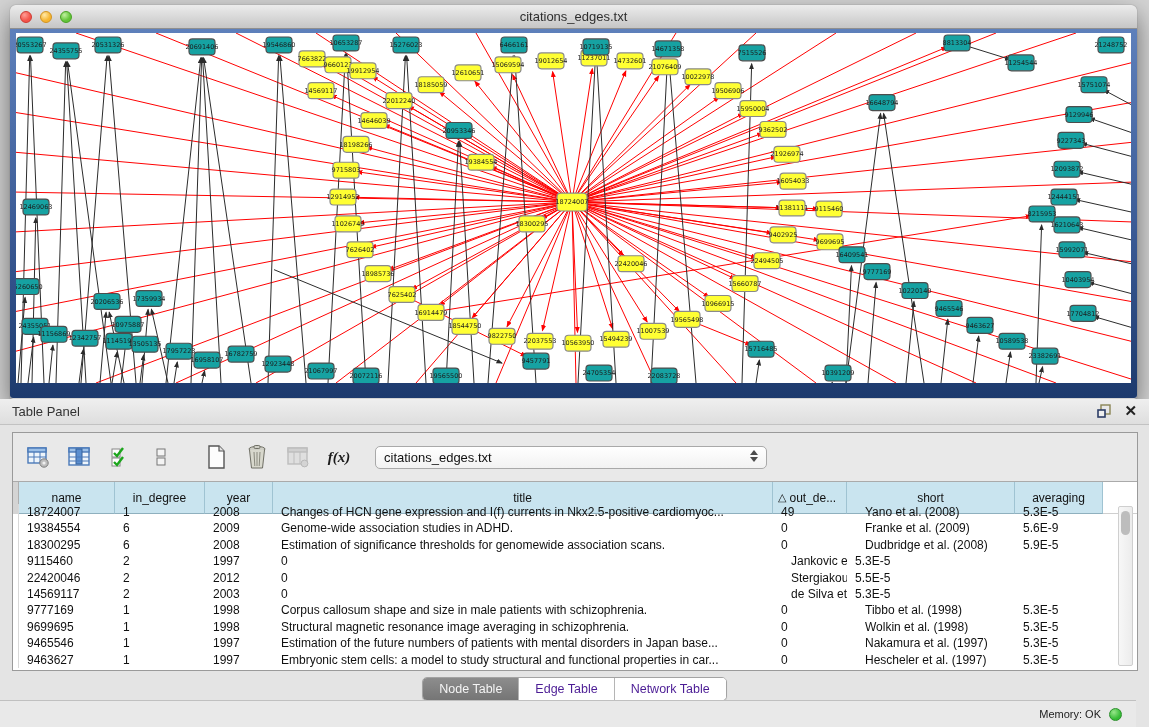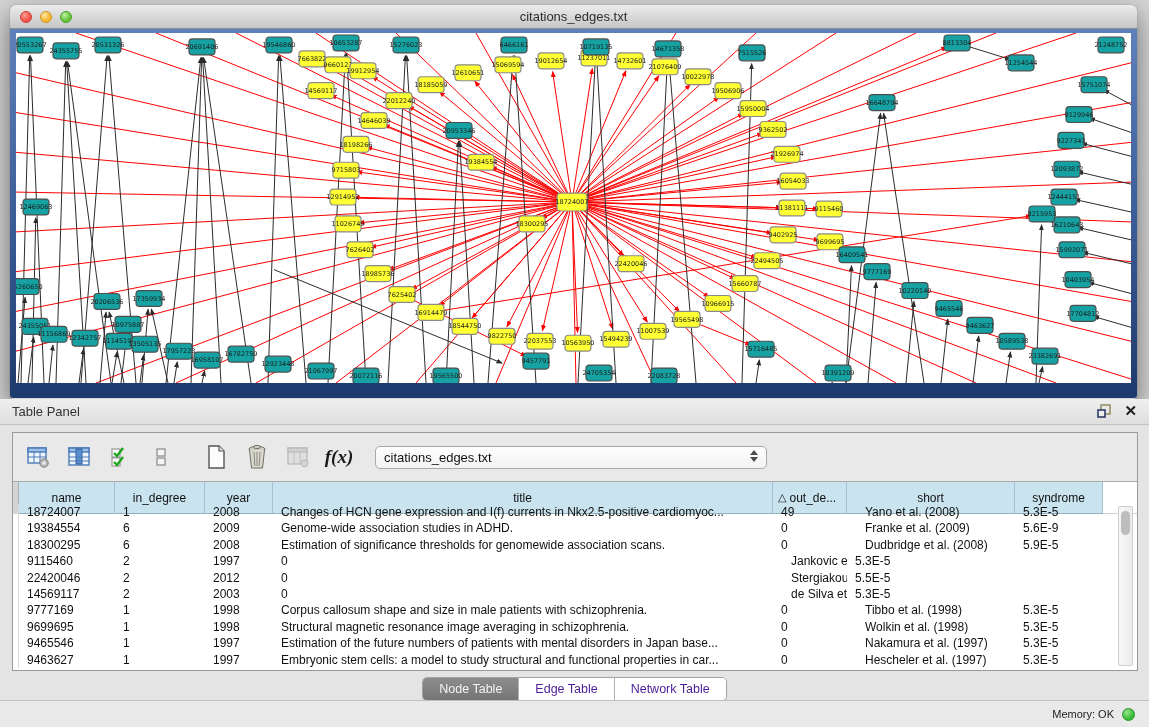--- a/index.html
+++ b/index.html
@@ -30,21 +30,21 @@
     border-bottom:1px solid #c2c2c2; position:relative; display:flex; align-items:center; }
   .panel-title { font-size:13px; color:#333; margin-left:12px; }
   .panel-hdr-icons { position:absolute; right:12px; top:4px; display:flex; gap:12px; align-items:center; }
   .float-icon svg { display:block; }
   .close-icon { font-size:15px; font-weight:bold; color:#222; line-height:16px; cursor:default; }
 
   .panel-box { position:absolute; left:12px; top:33px; width:1126px; height:239px;
     border:1px solid #9a9a9a; background:#e9e9e9; }
   .toolbar { height:48px; display:flex; align-items:center; padding:0 12px; gap:15px; }
   .tb-btn { width:26px; height:26px; display:flex; align-items:center; justify-content:center; }
-  .fx { font-family:"Liberation Serif", serif; font-style:italic; font-weight:bold; font-size:19px; color:#1a1a1a; }
+  .fx { font-family:"Liberation Serif", serif; font-style:italic; font-weight:bold; font-size:15px; color:#1a1a1a; }
   .combo { margin-left:8px; width:392px; height:23px; background:linear-gradient(#ffffff,#f2f2f2);
     border:1px solid #a9a9a9; border-radius:5px; display:flex; align-items:center;
     padding:0 8px; font-size:13px; color:#111; position:relative; }
   .combo-arrows { position:absolute; right:8px; top:3px; display:flex; flex-direction:column; gap:2px; }
   .combo-arrows i { display:block; width:0; height:0; border-left:4px solid transparent; border-right:4px solid transparent; }
   .combo-arrows .up { border-bottom:5px solid #4c4c4c; }
   .combo-arrows .dn { border-top:5px solid #4c4c4c; }
 
   .table-wrap { position:absolute; left:0; top:48px; right:0; bottom:0; background:#fff; border-top:1px solid #aaa; }
   .tbl-grid { display:grid; grid-template-columns:6px 96px 90px 68px 500px 74px 168px 88px 1fr; }
@@ -65,21 +65,21 @@
     background:linear-gradient(90deg,#f7f7f7,#ececec); border:1px solid #cfcfcf; border-radius:2px; }
   .vthumb { position:absolute; left:2px; top:4px; width:9px; height:24px; background:#bdbdbd; border-radius:5px; }
 
   .tabs-row { position:absolute; left:0; right:0; top:278px; display:flex; justify-content:center; }
   .seg { display:flex; border:1px solid #a3a3a3; border-radius:5px; overflow:hidden;
     background:#fff; box-shadow:0 1px 1px rgba(0,0,0,.15); }
   .seg-btn { font-size:12.5px; padding:4px 16px; color:#4c1d95; background:#fff; border-right:1px solid #b5b5b5; }
   .seg-btn:last-child { border-right:none; }
   .seg-btn.active { background:linear-gradient(#8d8d8d,#757575); color:#f4f4f4; }
 
-  .status-bar { position:absolute; left:0; right:0; bottom:0; height:27px;
+  .status-bar { position:absolute; left:0; right:13px; bottom:0; height:27px;
     border-top:1px solid #c0c0c0; background:#e9e9e9; display:flex; align-items:center; justify-content:flex-end; }
   .mem-label { font-size:11px; color:#222; margin-right:8px; }
   .mem-dot { width:13px; height:13px; border-radius:50%; margin-right:14px;
     background:radial-gradient(circle at 35% 30%, #97e68a, #35bb35 65%); border:1px solid #2a8f2a; }
 </style>
 </head>
 <body>
 
 <div class="net-window">
   <div class="titlebar">
@@ -553,21 +553,21 @@
         <div class="strip"></div>
         <div class="hcell">name</div>
         <div class="hcell">in_degree</div>
         <div class="hcell">year</div>
         <div class="hcell">title</div>
         <div class="hcell left">
           <span class="sort-glyph">△</span>
           <span>out_de...</span>
         </div>
         <div class="hcell">short</div>
-        <div class="hcell">syndrome</div>
+        <div class="hcell">averaging</div>
         <div class="filler"></div>
       </div>
       <div class="tbl-body" id="tbl-body">
           <div class="tbl-grid trow">
             <div class="strip"></div>
             <div class="cell ">18724007</div>
             <div class="cell ">1</div>
             <div class="cell ">2008</div>
             <div class="cell ">Changes of HCN gene expression and I(f) currents in Nkx2.5-positive cardiomyoc...</div>
             <div class="cell ">49</div>

